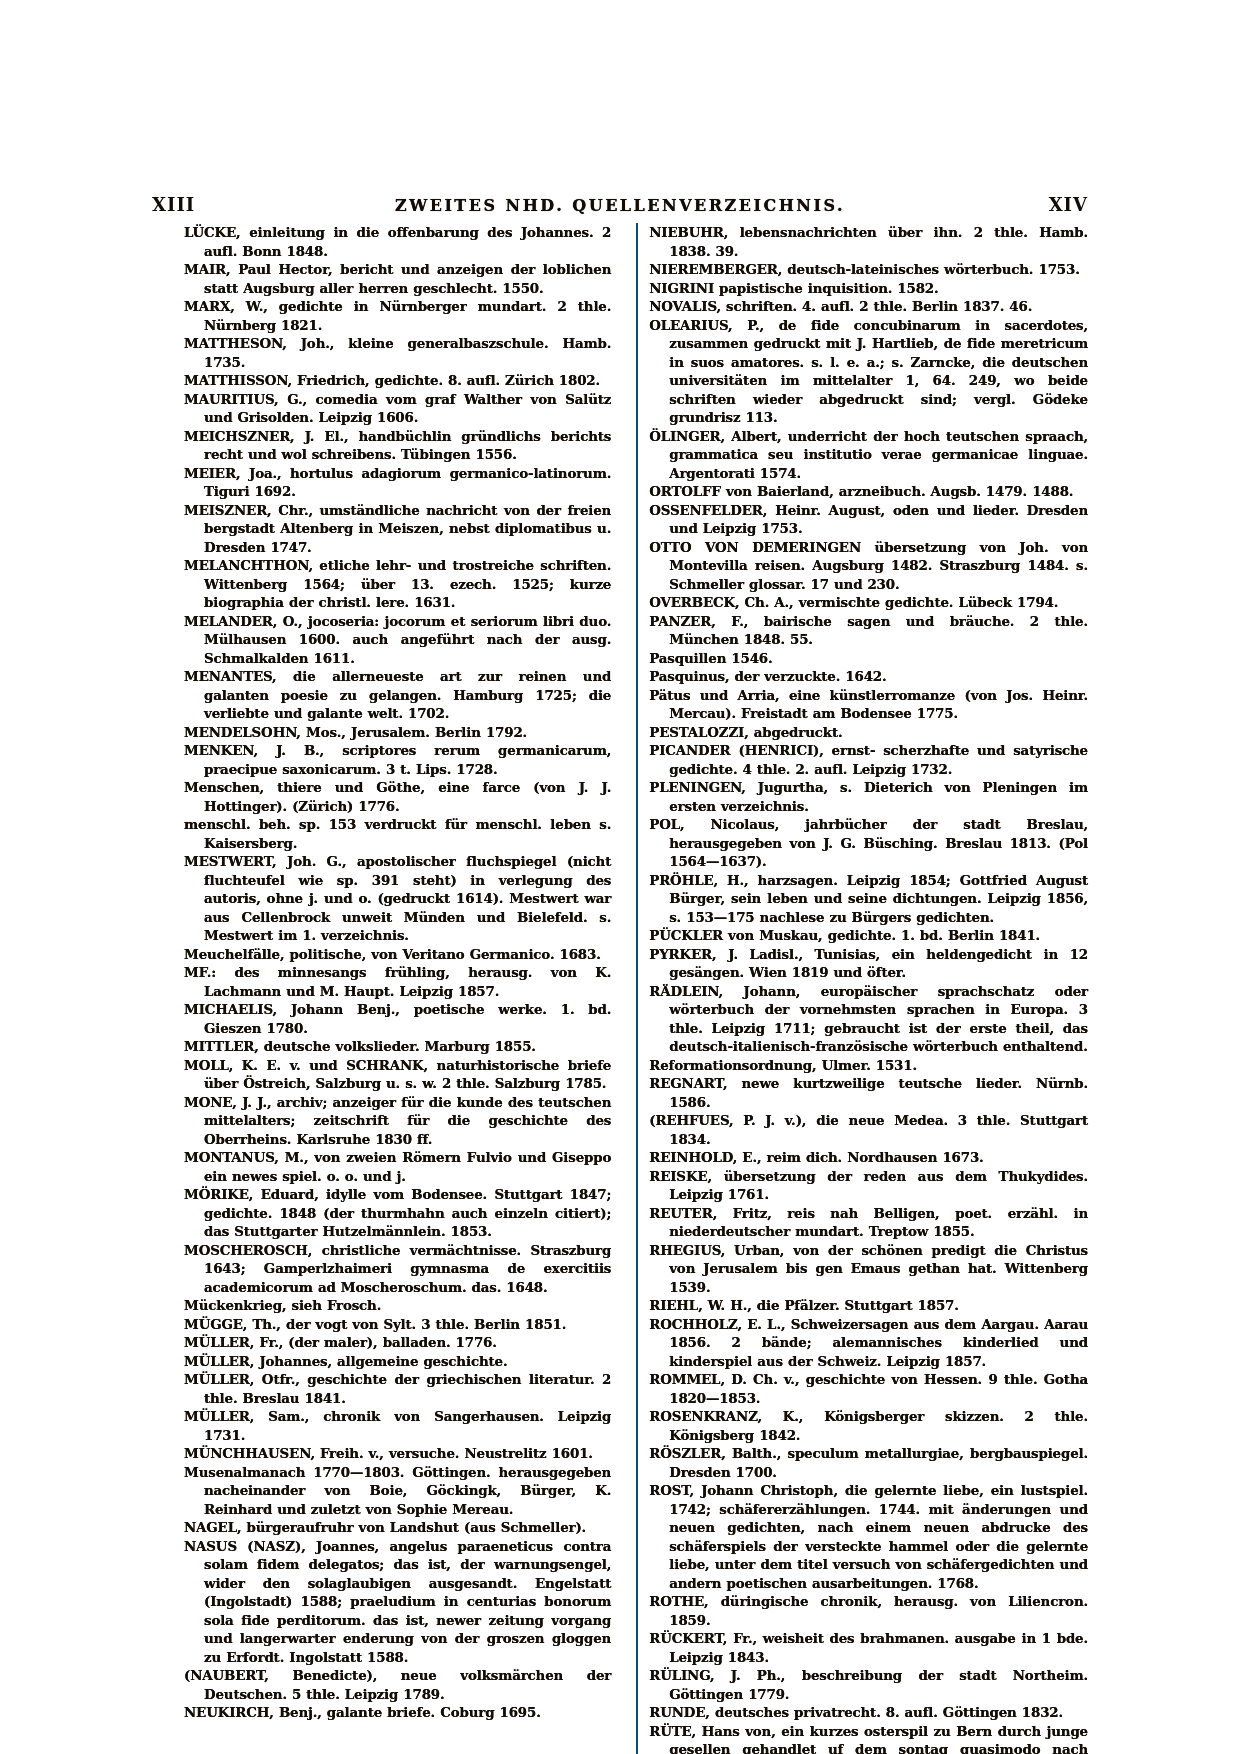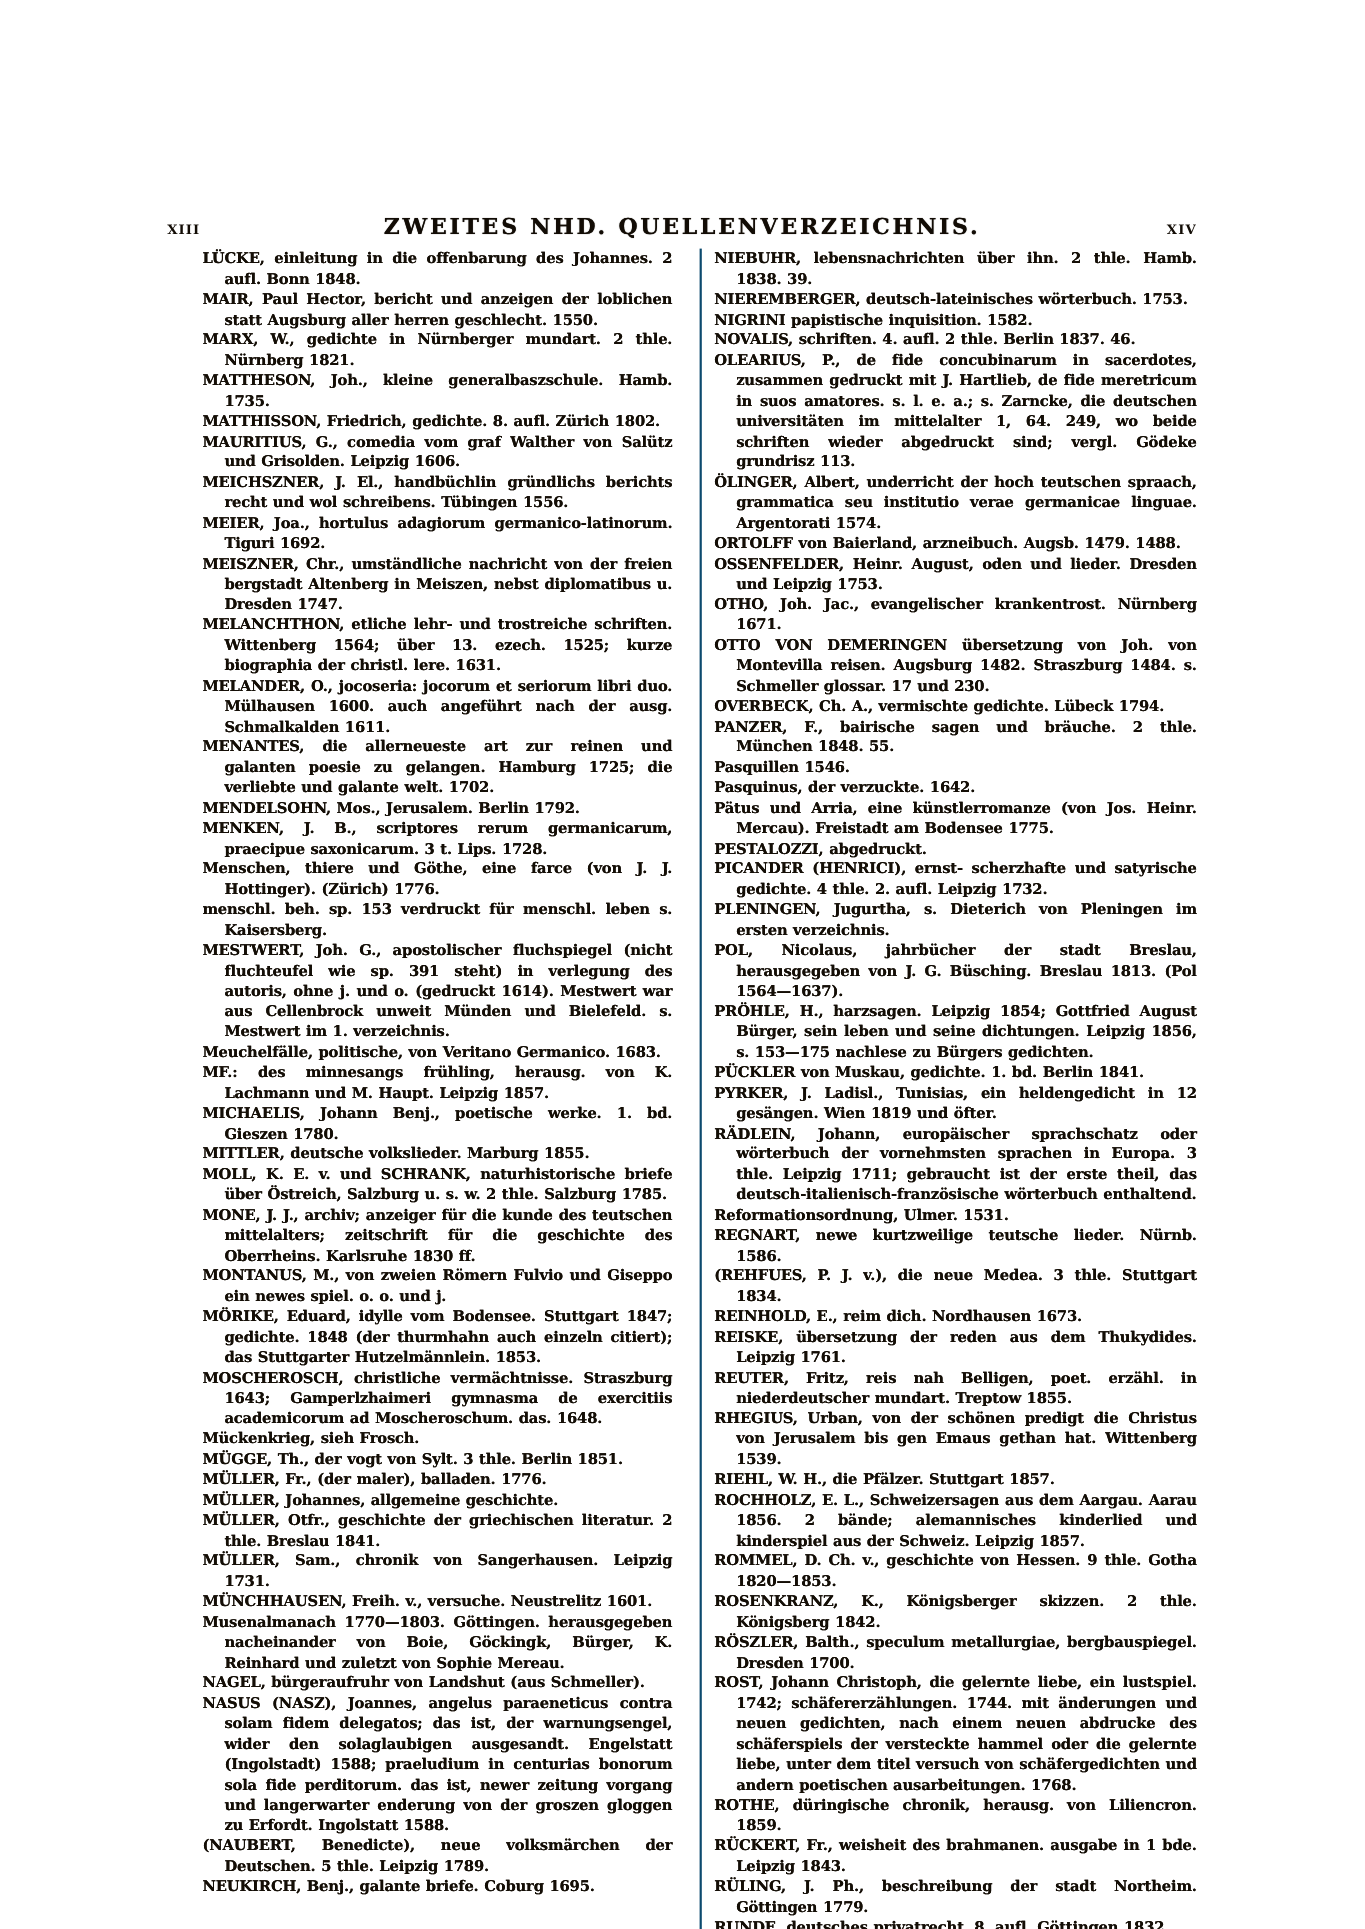--- a/index.html
+++ b/index.html
@@ -22,27 +22,27 @@
     width: 936px;
   }
   .running-head {
     display: flex;
     justify-content: space-between;
     align-items: baseline;
     font-weight: 700;
     margin-bottom: 8px;
   }
   .running-head .pagenum {
-    font-size: 12px;
+    font-size: 18px;
     letter-spacing: 1px;
     width: 60px;
   }
   .running-head .pagenum.right { text-align: right; }
   .running-head .title {
-    font-size: 20px;
+    font-size: 16px;
     letter-spacing: 2.5px;
     text-align: center;
     flex: 1;
     text-shadow: 0 0 0.7px currentColor;
   }
   .columns {
     display: flex;
     align-items: stretch;
   }
   .col {
@@ -121,21 +121,20 @@
       </section>
     <section class="col col-right">
         <p class="entry">NIEBUHR, lebensnachrichten über ihn. 2 thle. Hamb. 1838. 39.</p>
         <p class="entry">NIEREMBERGER, deutsch-lateinisches wörterbuch. 1753.</p>
         <p class="entry">NIGRINI papistische inquisition. 1582.</p>
         <p class="entry">NOVALIS, schriften. 4. aufl. 2 thle. Berlin 1837. 46.</p>
         <p class="entry">OLEARIUS, P., de fide concubinarum in sacerdotes, zusammen gedruckt mit J. Hartlieb, de fide meretricum in suos amatores. s. l. e. a.; s. Zarncke, die deutschen universitäten im mittelalter 1, 64. 249, wo beide schriften wieder abgedruckt sind; vergl. Gödeke grundrisz 113.</p>
         <p class="entry">ÖLINGER, Albert, underricht der hoch teutschen spraach, grammatica seu institutio verae germanicae linguae. Argentorati 1574.</p>
         <p class="entry">ORTOLFF von Baierland, arzneibuch. Augsb. 1479. 1488.</p>
         <p class="entry">OSSENFELDER, Heinr. August, oden und lieder. Dresden und Leipzig 1753.</p>
-        <p class="entry">OTHO, Joh. Jac., evangelischer krankentrost. Nürnberg 1671.</p>
         <p class="entry">OTTO VON DEMERINGEN übersetzung von Joh. von Montevilla reisen. Augsburg 1482. Straszburg 1484. s. Schmeller glossar. 17 und 230.</p>
         <p class="entry">OVERBECK, Ch. A., vermischte gedichte. Lübeck 1794.</p>
         <p class="entry">PANZER, F., bairische sagen und bräuche. 2 thle. München 1848. 55.</p>
         <p class="entry">Pasquillen 1546.</p>
         <p class="entry">Pasquinus, der verzuckte. 1642.</p>
         <p class="entry">Pätus und Arria, eine künstlerromanze (von Jos. Heinr. Mercau). Freistadt am Bodensee 1775.</p>
         <p class="entry">PESTALOZZI, abgedruckt.</p>
         <p class="entry">PICANDER (HENRICI), ernst- scherzhafte und satyrische gedichte. 4 thle. 2. aufl. Leipzig 1732.</p>
         <p class="entry">PLENINGEN, Jugurtha, s. Dieterich von Pleningen im ersten verzeichnis.</p>
         <p class="entry">POL, Nicolaus, jahrbücher der stadt Breslau, herausgegeben von J. G. Büsching. Breslau 1813. (Pol 1564—1637).</p>

